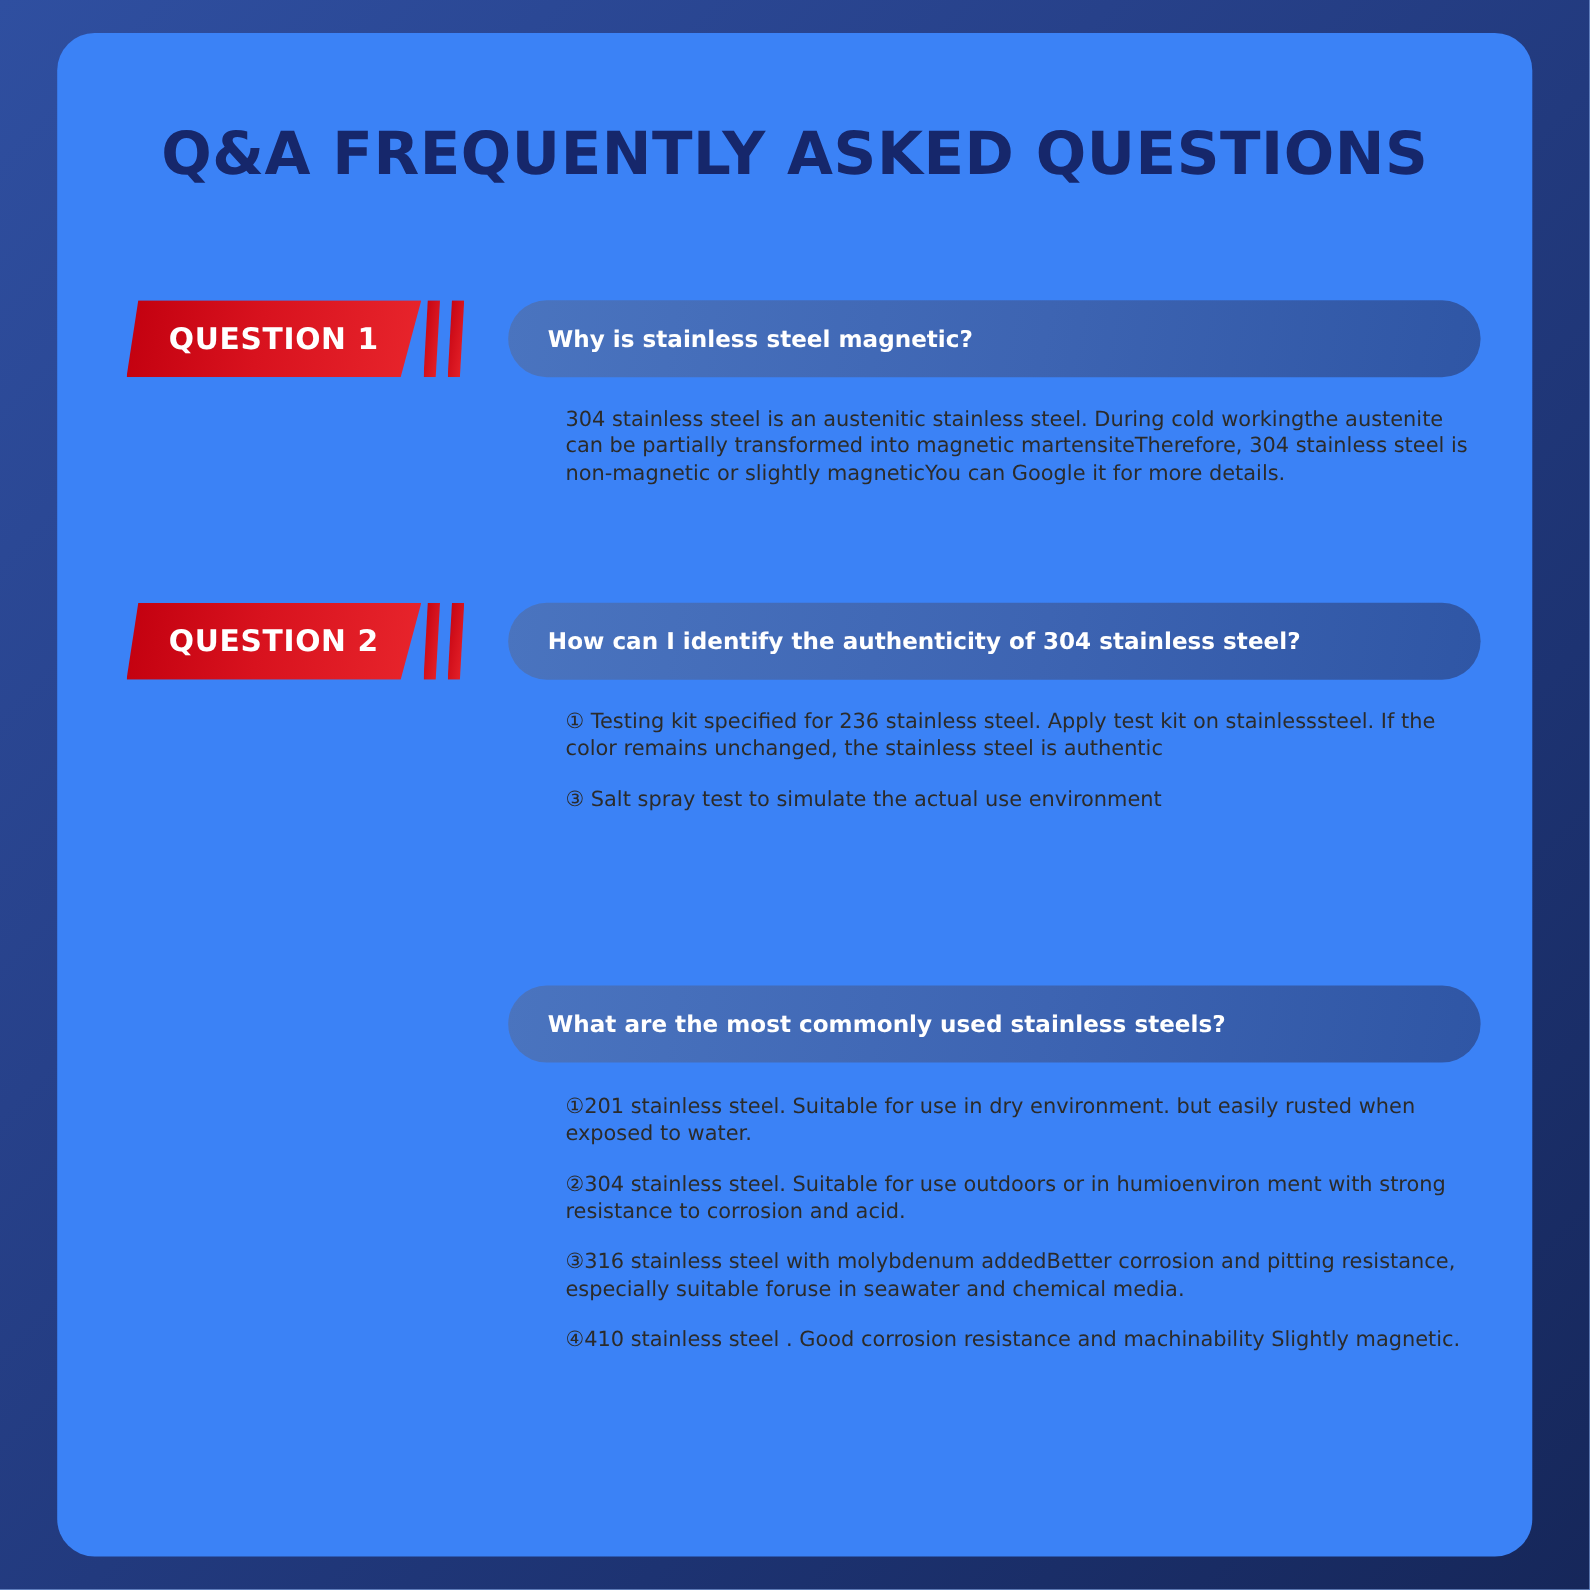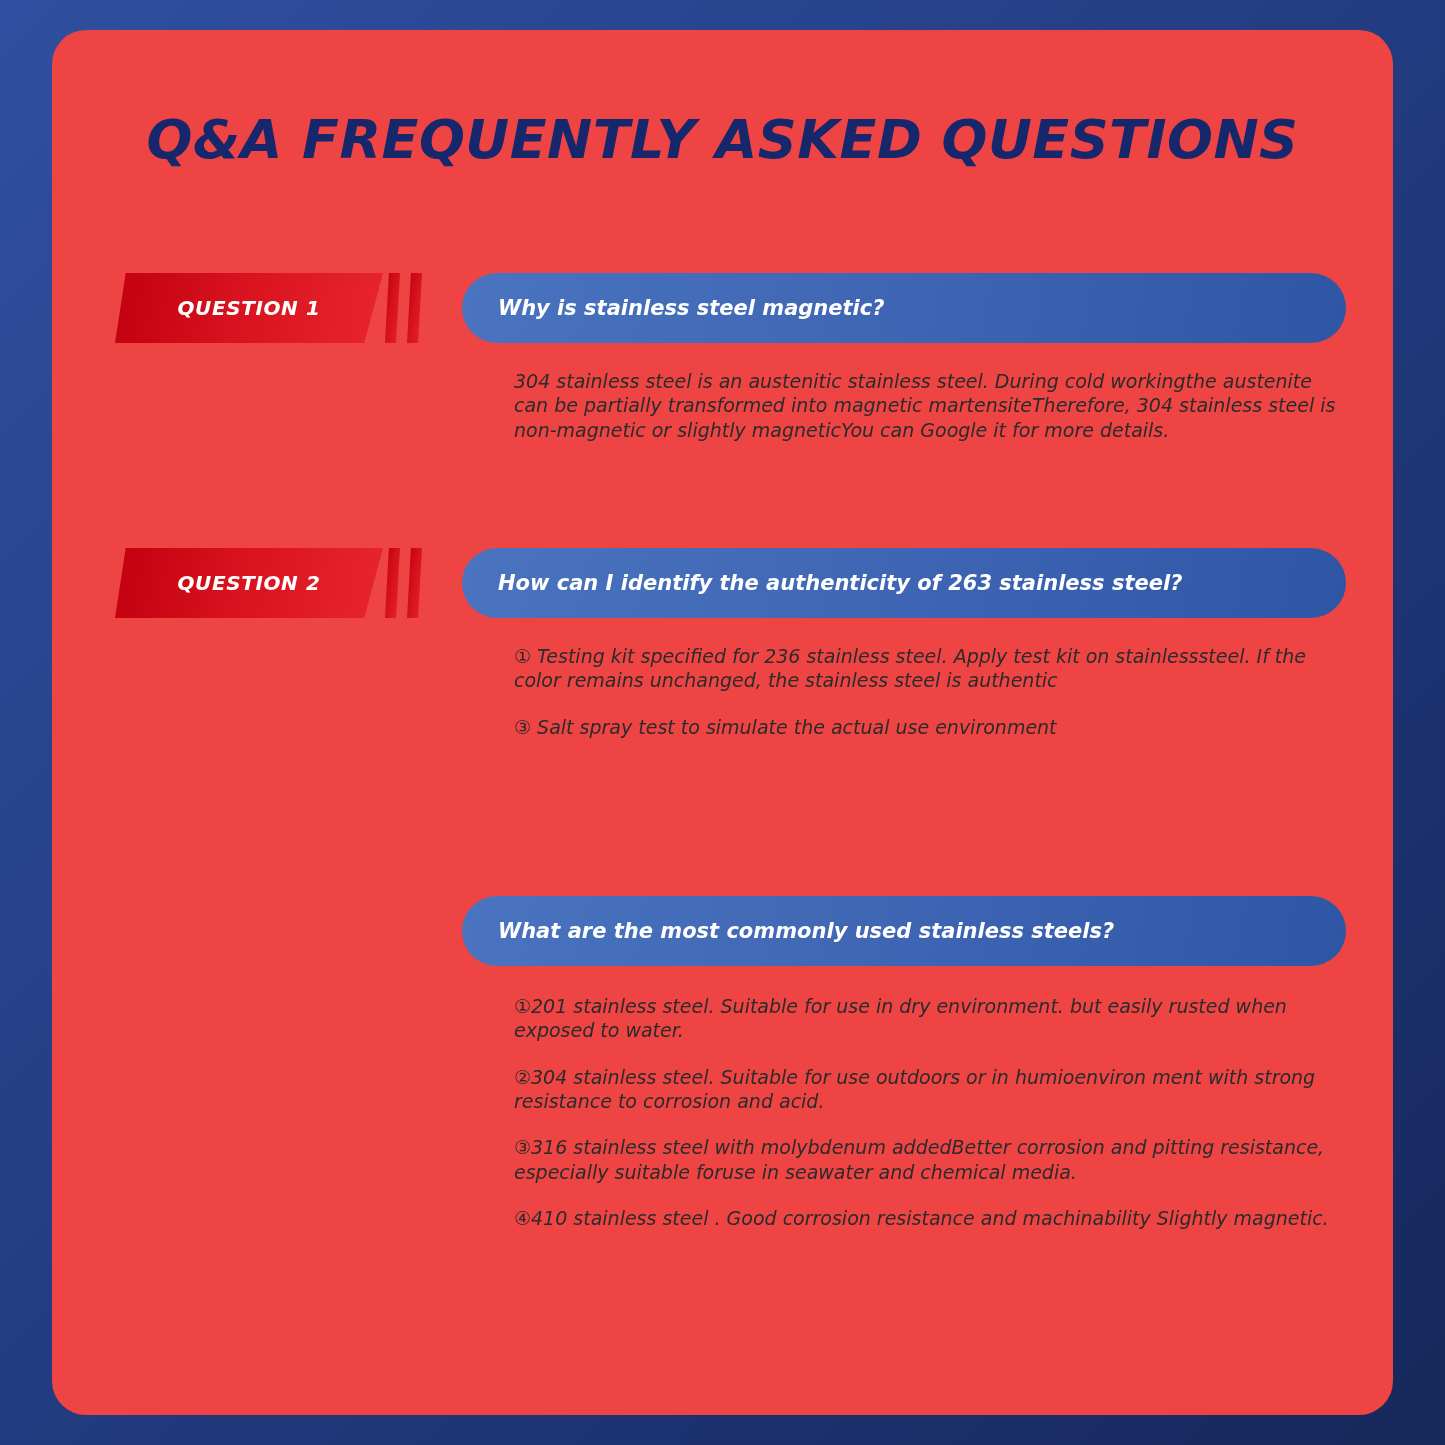--- a/index.html
+++ b/index.html
@@ -12,24 +12,23 @@
     font-family: "Liberation Sans", sans-serif;
     background: linear-gradient(135deg, #2f4fa0 0%, #27418a 35%, #1d3372 70%, #16275a 100%);
     overflow: hidden;
   }
   .page {
     position: absolute;
     left: 52px;
     top: 30px;
     width: 1341px;
     height: 1385px;
-    background: #ef4444;
+    background: #3b82f6;
     border-radius: 34px;
     box-sizing: border-box;
-    font-style: italic;
   }
   .title {
     position: absolute;
     left: 0;
     top: 78px;
     width: 100%;
     text-align: center;
     font-size: 54px;
     font-weight: bold;
     letter-spacing: 0.5px;
@@ -65,21 +64,21 @@
   .tag .label {
     position: absolute;
     left: 0;
     top: 0;
     width: 268px;
     height: 70px;
     display: flex;
     align-items: center;
     justify-content: center;
     color: #ffffff;
-    font-size: 20px;
+    font-size: 27px;
     font-weight: bold;
     letter-spacing: 0.6px;
     font-family: "DejaVu Sans", sans-serif;
   }
   .tag .slash1, .tag .slash2 {
     position: absolute;
     top: 0;
     width: 15px;
     height: 70px;
     background: linear-gradient(100deg, #c2000f, #e8252c);
@@ -146,21 +145,21 @@
 
   <div class="qa-block" style="top:518px;">
     <div class="row">
       <div class="tag">
         <div class="body"></div>
         <div class="label">QUESTION 2</div>
         <div class="slash1"></div>
         <div class="slash2"></div>
       </div>
       <div class="qbar">
-        <span>How can I identify the authenticity of 263 stainless steel?</span>
+        <span>How can I identify the authenticity of 304 stainless steel?</span>
       </div>
     </div>
     <div class="answer" style="top:96px;">
       <p>① Testing kit specified for 236 stainless steel. Apply test kit on stainlesssteel. If the color remains unchanged, the stainless steel is authentic</p>
       <p>③ Salt spray test to simulate the actual use environment</p>
     </div>
   </div>
 
   <div class="qa-block" style="top:866px;">
     <div class="row">

